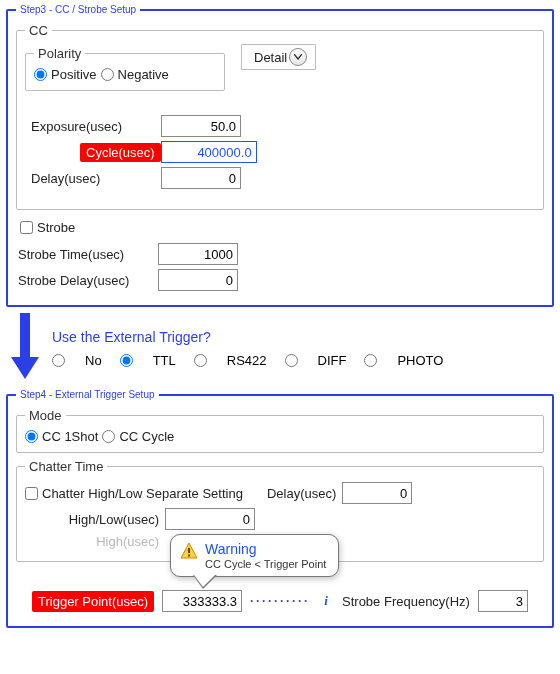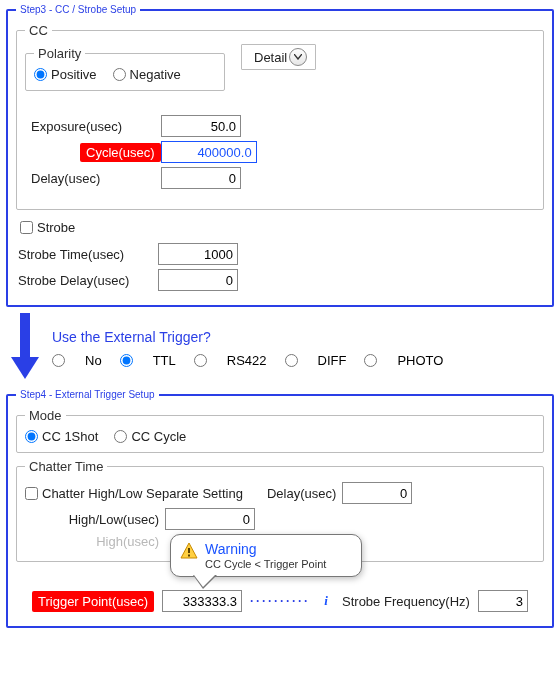--- a/index.html
+++ b/index.html
@@ -28,21 +28,21 @@
     border: 1px solid #bcbcbc;
     border-radius: 2px;
     padding: 6px 8px 8px 8px;
     margin: 2px 0 6px 0;
   }
   fieldset.inner > legend {
     color: #333;
     font-size: 13px;
     padding: 0 4px;
   }
-  .radio-row { display: flex; align-items: center; gap: 16px; }
+  .radio-row { display: flex; align-items: center; gap: 4px; }
   .radio-row label { display: inline-flex; align-items: center; gap: 4px; cursor: pointer; }
   input[type=radio], input[type=checkbox] { margin: 0; }
   .detail-box {
     border: 1px solid #bcbcbc;
     border-radius: 1px;
     padding: 3px 8px 3px 12px;
     display: inline-flex;
     align-items: center;
     gap: 2px;
   }
@@ -142,21 +142,21 @@
     font-size: 13px;
   }
   .tf-lbl { font-size: 13px; }
   .trigger-row input.tf {
     width: 50px; text-align: right;
     border: 1px solid #888; height: 22px; padding: 2px 4px; font-size:13px;
   }
   .tooltip {
     position: absolute;
     left: 138px; top: -56px;
-    width: 192px;
+    width: 169px;
     background: #fff;
     border: 1px solid #777;
     border-radius: 10px;
     box-shadow: 1px 2px 6px rgba(0,0,0,0.25);
     padding: 6px 10px 6px 34px;
   }
   .tooltip .warn-icon {
     position: absolute; left: 8px; top: 6px;
     width: 20px; height: 20px;
   }

